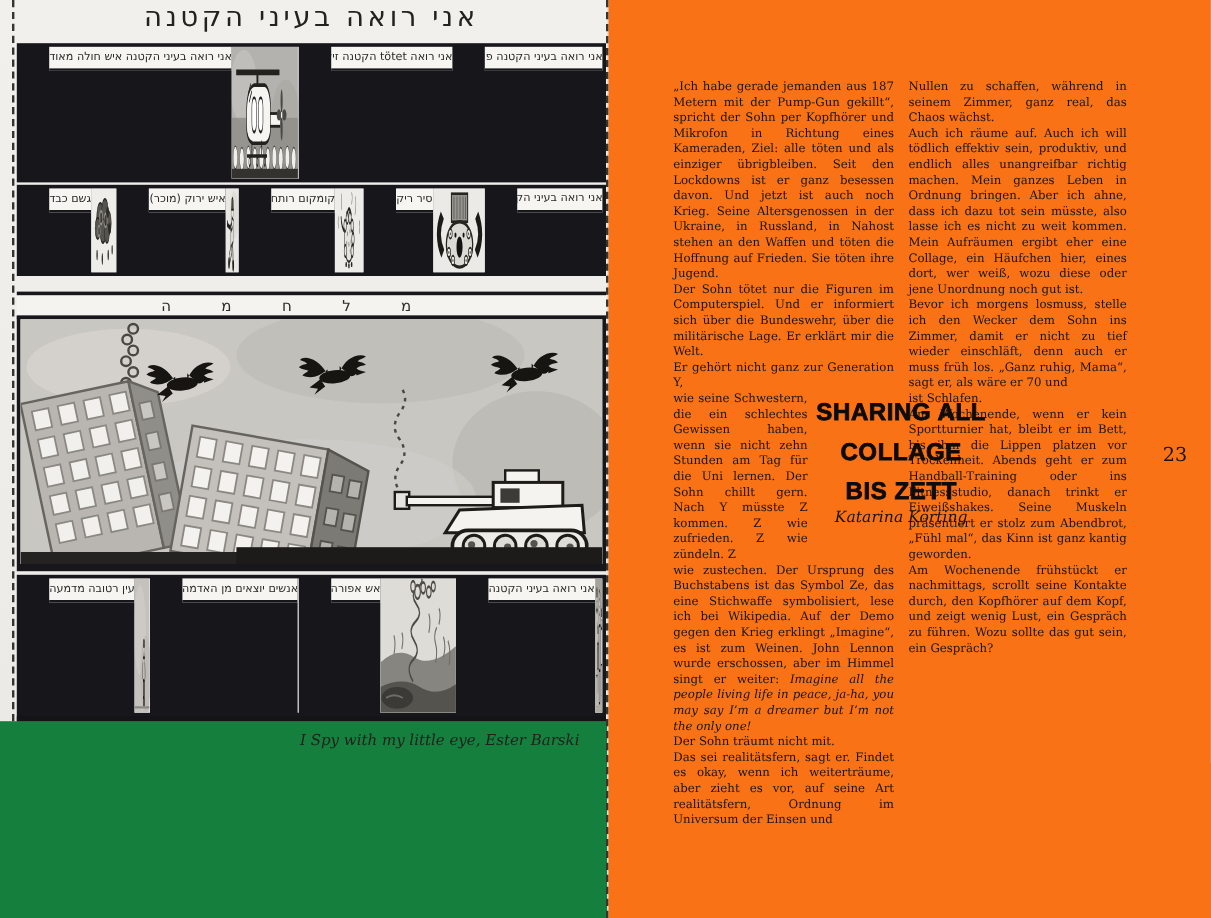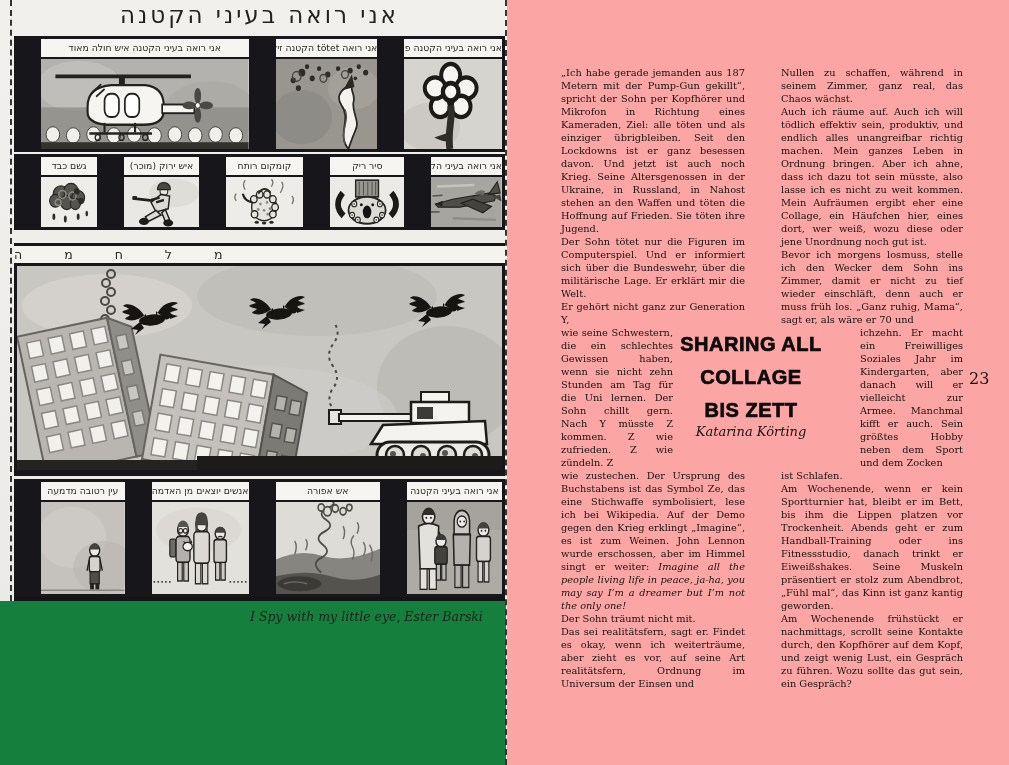--- a/index.html
+++ b/index.html
@@ -14,46 +14,46 @@
   .fold-line{position:absolute;top:0;width:0;border-left:2px dashed #35342f;}
   #fold-left{left:10px;height:601px;}
   #fold-center{left:505px;height:765px;}
 
   #hebrew-title{position:absolute;left:14px;top:2px;width:491px;height:33px;
      direction:rtl;text-align:center;font-family:"DejaVu Sans",sans-serif;
      font-size:23px;letter-spacing:3px;color:#23221e;}
 
   .comic-row{position:absolute;left:14px;width:491px;background:#17161a;
      padding:3px;box-sizing:border-box;display:flex;gap:3px;}
-  .panel{display:flex;flex-direction:column;min-width:0;padding-left:24px;}
+  .panel{display:flex;flex-direction:row;min-width:0;padding-left:24px;}
   .panel-cap{height:18px;line-height:18px;background:#f6f5f1;border-bottom:2px solid #17161a;
      direction:rtl;text-align:center;font-family:"DejaVu Sans",sans-serif;
      font-size:9.3px;color:#2b2a26;white-space:nowrap;overflow:hidden;}
   .panel-art{flex:1;position:relative;overflow:hidden;background:#e8e7e3;}
   .panel-art svg{position:absolute;left:0;top:0;width:100%;height:100%;}
 
   #row1{top:36px;height:116px;}
   #row2{top:154px;height:76px;}
   #war-strip{position:absolute;left:14px;top:243px;width:491px;height:17px;
      background:#f4f3ef;border-top:3px solid #17161a;border-bottom:3px solid #17161a;
-     box-sizing:content-box;direction:rtl;text-align:left;line-height:17px;
+     box-sizing:content-box;direction:rtl;text-align:center;line-height:17px;
      font-family:"DejaVu Sans",sans-serif;font-size:12.5px;letter-spacing:42px;color:#2b2a26;}
   #big-panel{position:absolute;left:14px;top:263px;width:491px;height:213px;
      background:#17161a;padding:3px 3px 6px 3px;box-sizing:border-box;}
   #big-panel .panel-art{width:100%;height:100%;}
   #row3{top:479px;height:122px;border-bottom:4px solid #141316;}
 
   #artwork-caption{position:absolute;left:250px;top:609px;width:240px;text-align:left;
      font-style:italic;font-size:12.5px;color:#201f1c;}
 
   
-  #article-page{position:absolute;left:507px;top:0;width:502px;height:765px;background:#fca5a5;}
+  #article-page{position:absolute;left:507px;top:0;width:502px;height:765px;background:#f97316;}
   .col{position:absolute;top:66px;color:#151412;}
   #col-1{left:54px;width:184px;}
-  #col-2{left:250px;width:182px;margin-left:24px;}
+  #col-2{left:250px;width:182px;}
   .body-text{font-size:9.8px;line-height:13px;text-align:justify;white-space:pre-line;}
   .seg-a1{min-height:247px;}
   .seg-b1{width:112px;min-height:142px;}
   .seg-a2{min-height:252px;}
   .seg-b2{width:103px;min-height:132px;margin-left:auto;}
   .quote-par{font-size:9.8px;line-height:13px;text-align:justify;}
   .quote-par em{font-style:italic;}
 
   #article-title{position:absolute;left:143px;top:322px;width:202px;text-align:center;}
   .title-line{font-family:"Liberation Sans",sans-serif;font-weight:bold;
@@ -609,21 +609,20 @@
       <div class="body-text seg-b1">wie seine Schwestern, die ein schlechtes Gewissen haben, wenn sie nicht zehn Stunden am Tag für die Uni lernen. Der Sohn chillt gern. Nach Y müsste Z kommen. Z wie zufrieden. Z wie zündeln. Z</div>
       <div class="quote-par"><span>wie zustechen. Der Ursprung des Buchstabens ist das Symbol Ze, das eine Stichwaffe symbolisiert, lese ich bei Wikipedia. Auf der Demo gegen den Krieg erklingt „Imagine“, es ist zum Weinen. John Lennon wurde erschossen, aber im Himmel singt er weiter: </span><em>Imagine all the people living life in peace, ja-ha, you may say I’m a dreamer but I’m not the only one!</em></div>
       <div class="body-text">Der Sohn träumt nicht mit.
 Das sei realitätsfern, sagt er. Findet es okay, wenn ich weiterträume, aber zieht es vor, auf seine Art realitätsfern, Ordnung im Universum der Einsen und</div>
     </div>
 
     <div class="col" id="col-2">
       <div class="body-text seg-a2">Nullen zu schaffen, während in seinem Zimmer, ganz real, das Chaos wächst.
 Auch ich räume auf. Auch ich will tödlich effektiv sein, produktiv, und endlich alles unangreifbar richtig machen. Mein ganzes Leben in Ordnung bringen. Aber ich ahne, dass ich dazu tot sein müsste, also lasse ich es nicht zu weit kommen. Mein Aufräumen ergibt eher eine Collage, ein Häufchen hier, eines dort, wer weiß, wozu diese oder jene Unordnung noch gut ist.
 Bevor ich morgens losmuss, stelle ich den Wecker dem Sohn ins Zimmer, damit er nicht zu tief wieder einschläft, denn auch er muss früh los. „Ganz ruhig, Mama“, sagt er, als wäre er 70 und</div>
-      <div class="body-text seg-b2">ichzehn. Er macht ein Freiwilliges Soziales Jahr im Kindergarten, aber danach will er vielleicht zur Armee. Manchmal kifft er auch. Sein größtes Hobby neben dem Sport und dem Zocken</div>
       <div class="body-text">ist Schlafen.
 Am Wochenende, wenn er kein Sportturnier hat, bleibt er im Bett, bis ihm die Lippen platzen vor Trockenheit. Abends geht er zum Handball-Training oder ins Fitnessstudio, danach trinkt er Eiweißshakes. Seine Muskeln präsentiert er stolz zum Abendbrot, „Fühl mal“, das Kinn ist ganz kantig geworden.
 Am Wochenende frühstückt er nachmittags, scrollt seine Kontakte durch, den Kopfhörer auf dem Kopf, und zeigt wenig Lust, ein Gespräch zu führen. Wozu sollte das gut sein, ein Gespräch?</div>
     </div>
 
     <div id="article-title">
       <div class="title-line">SHARING ALL</div>
       <div class="title-line">COLLAGE</div>
       <div class="title-line">BIS ZETT</div>
       <div id="article-byline">Katarina Körting</div>

